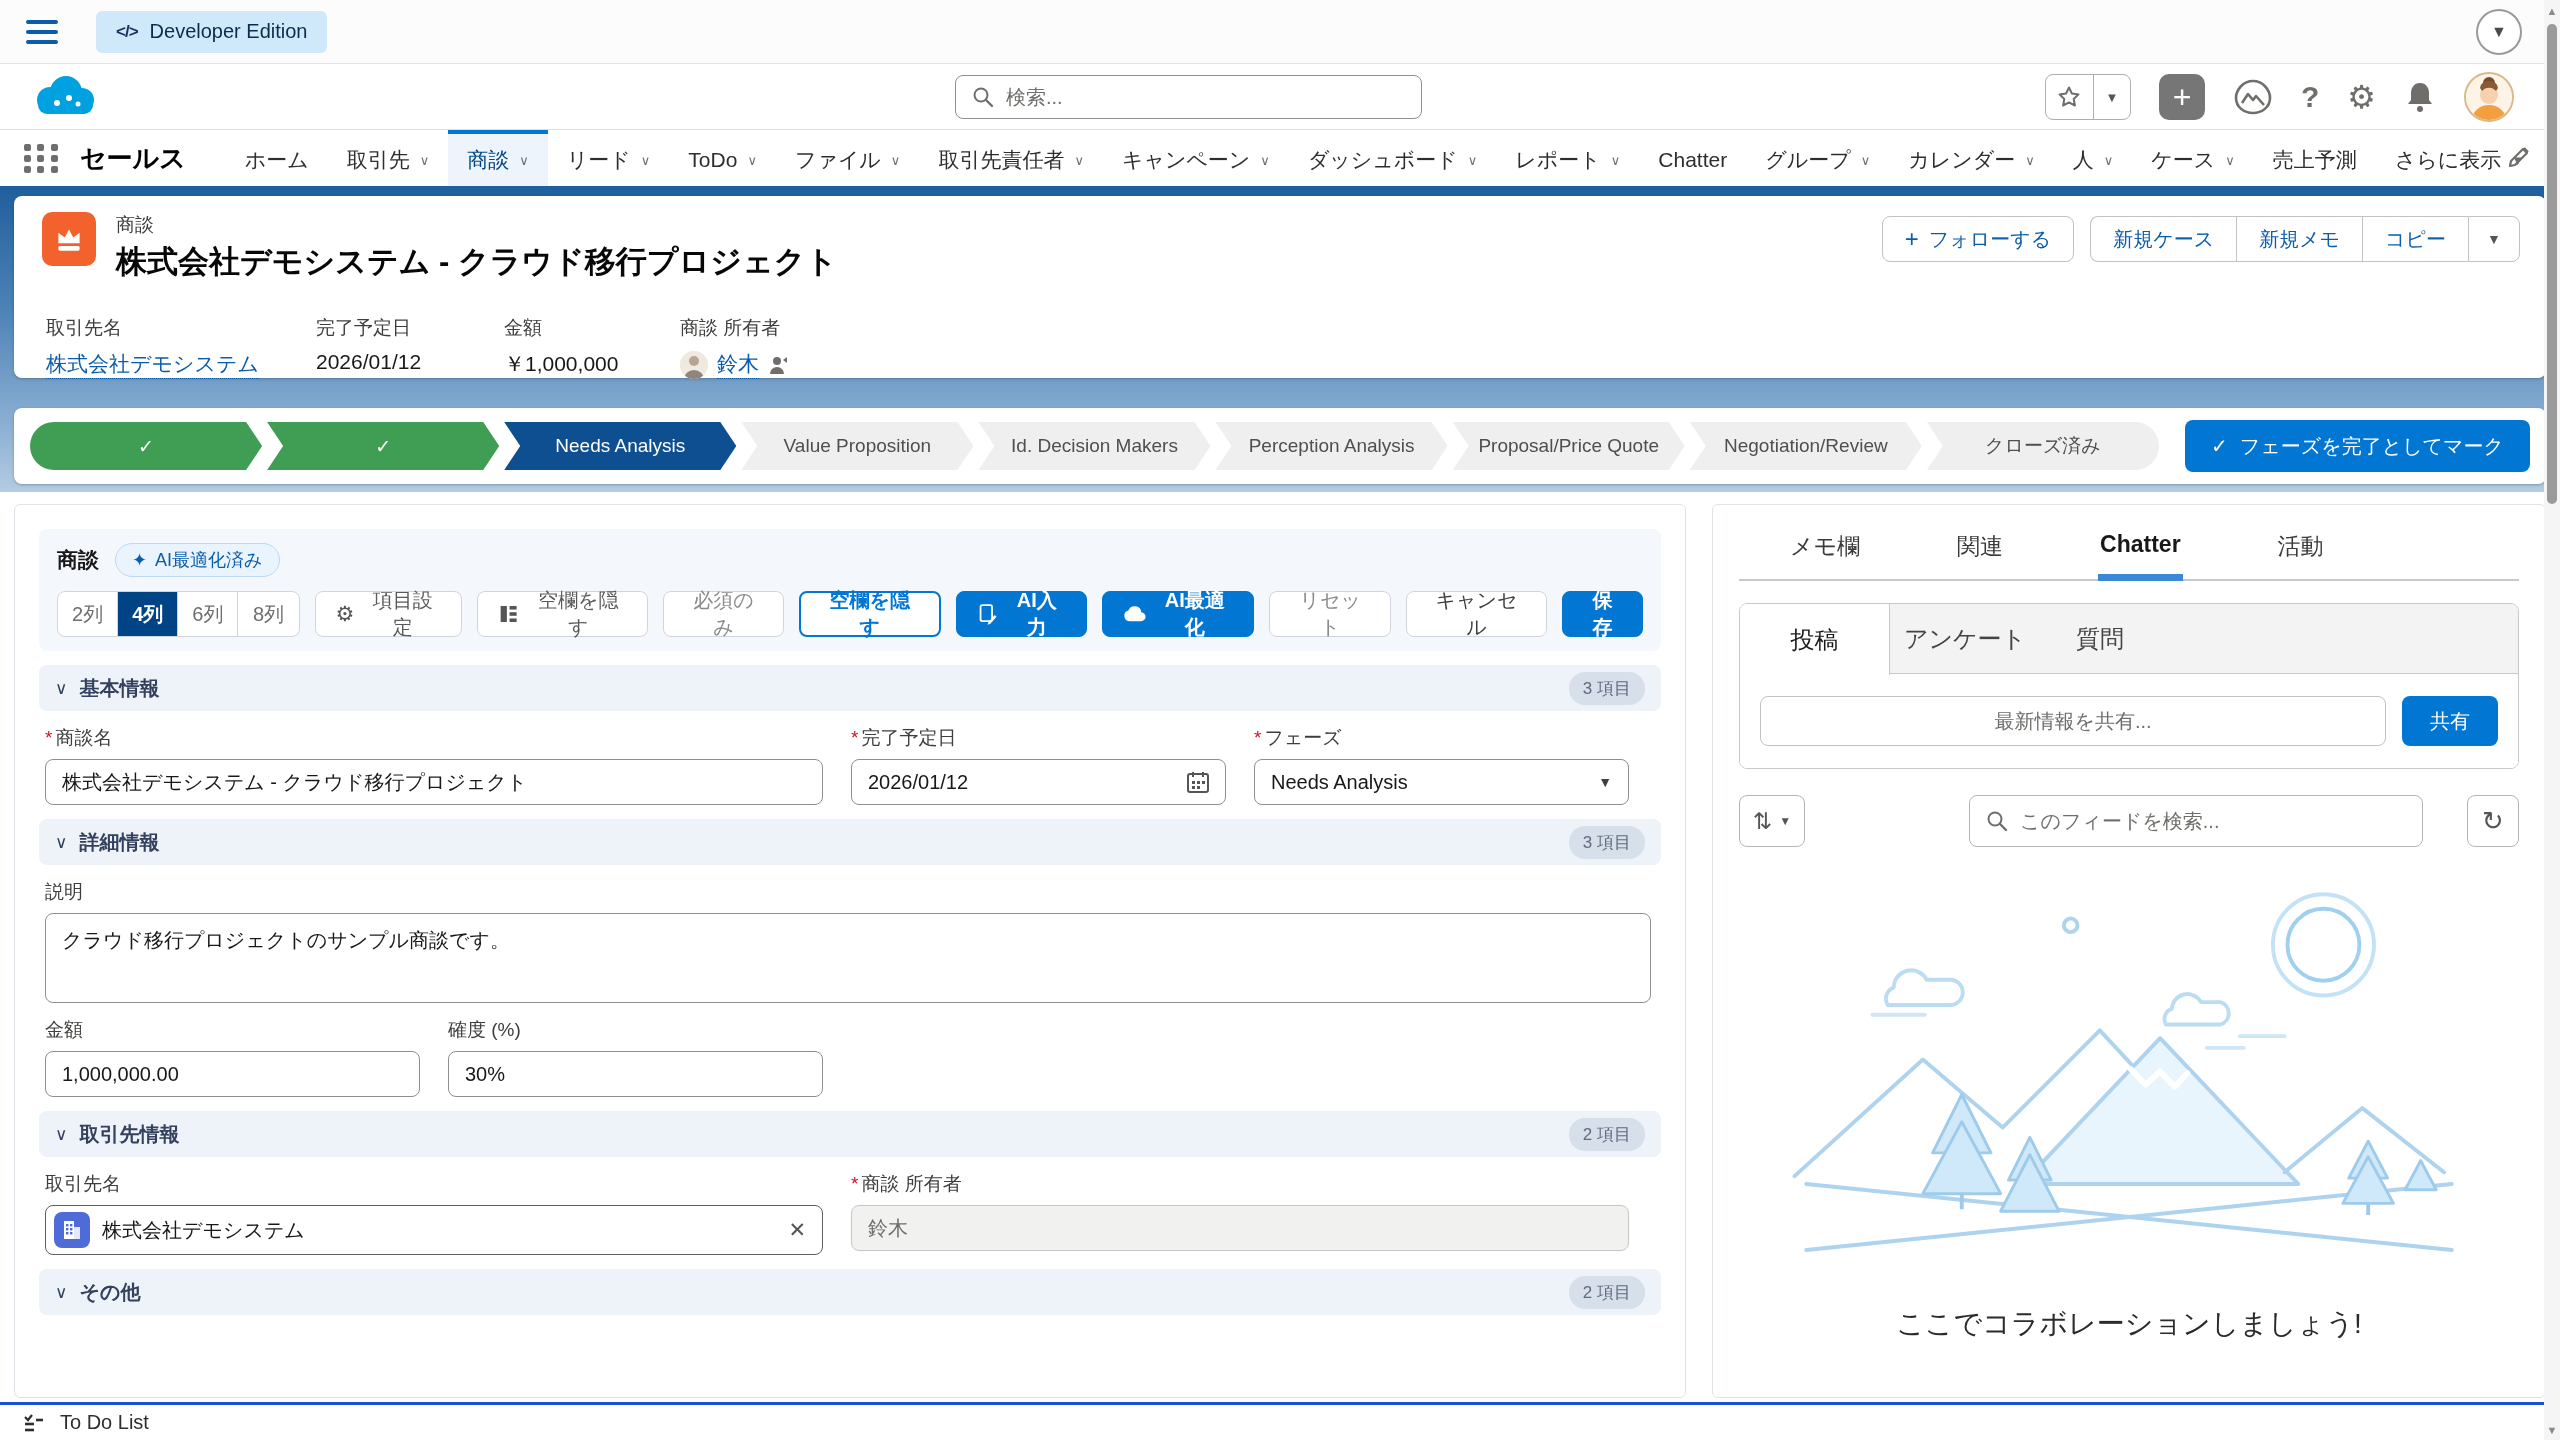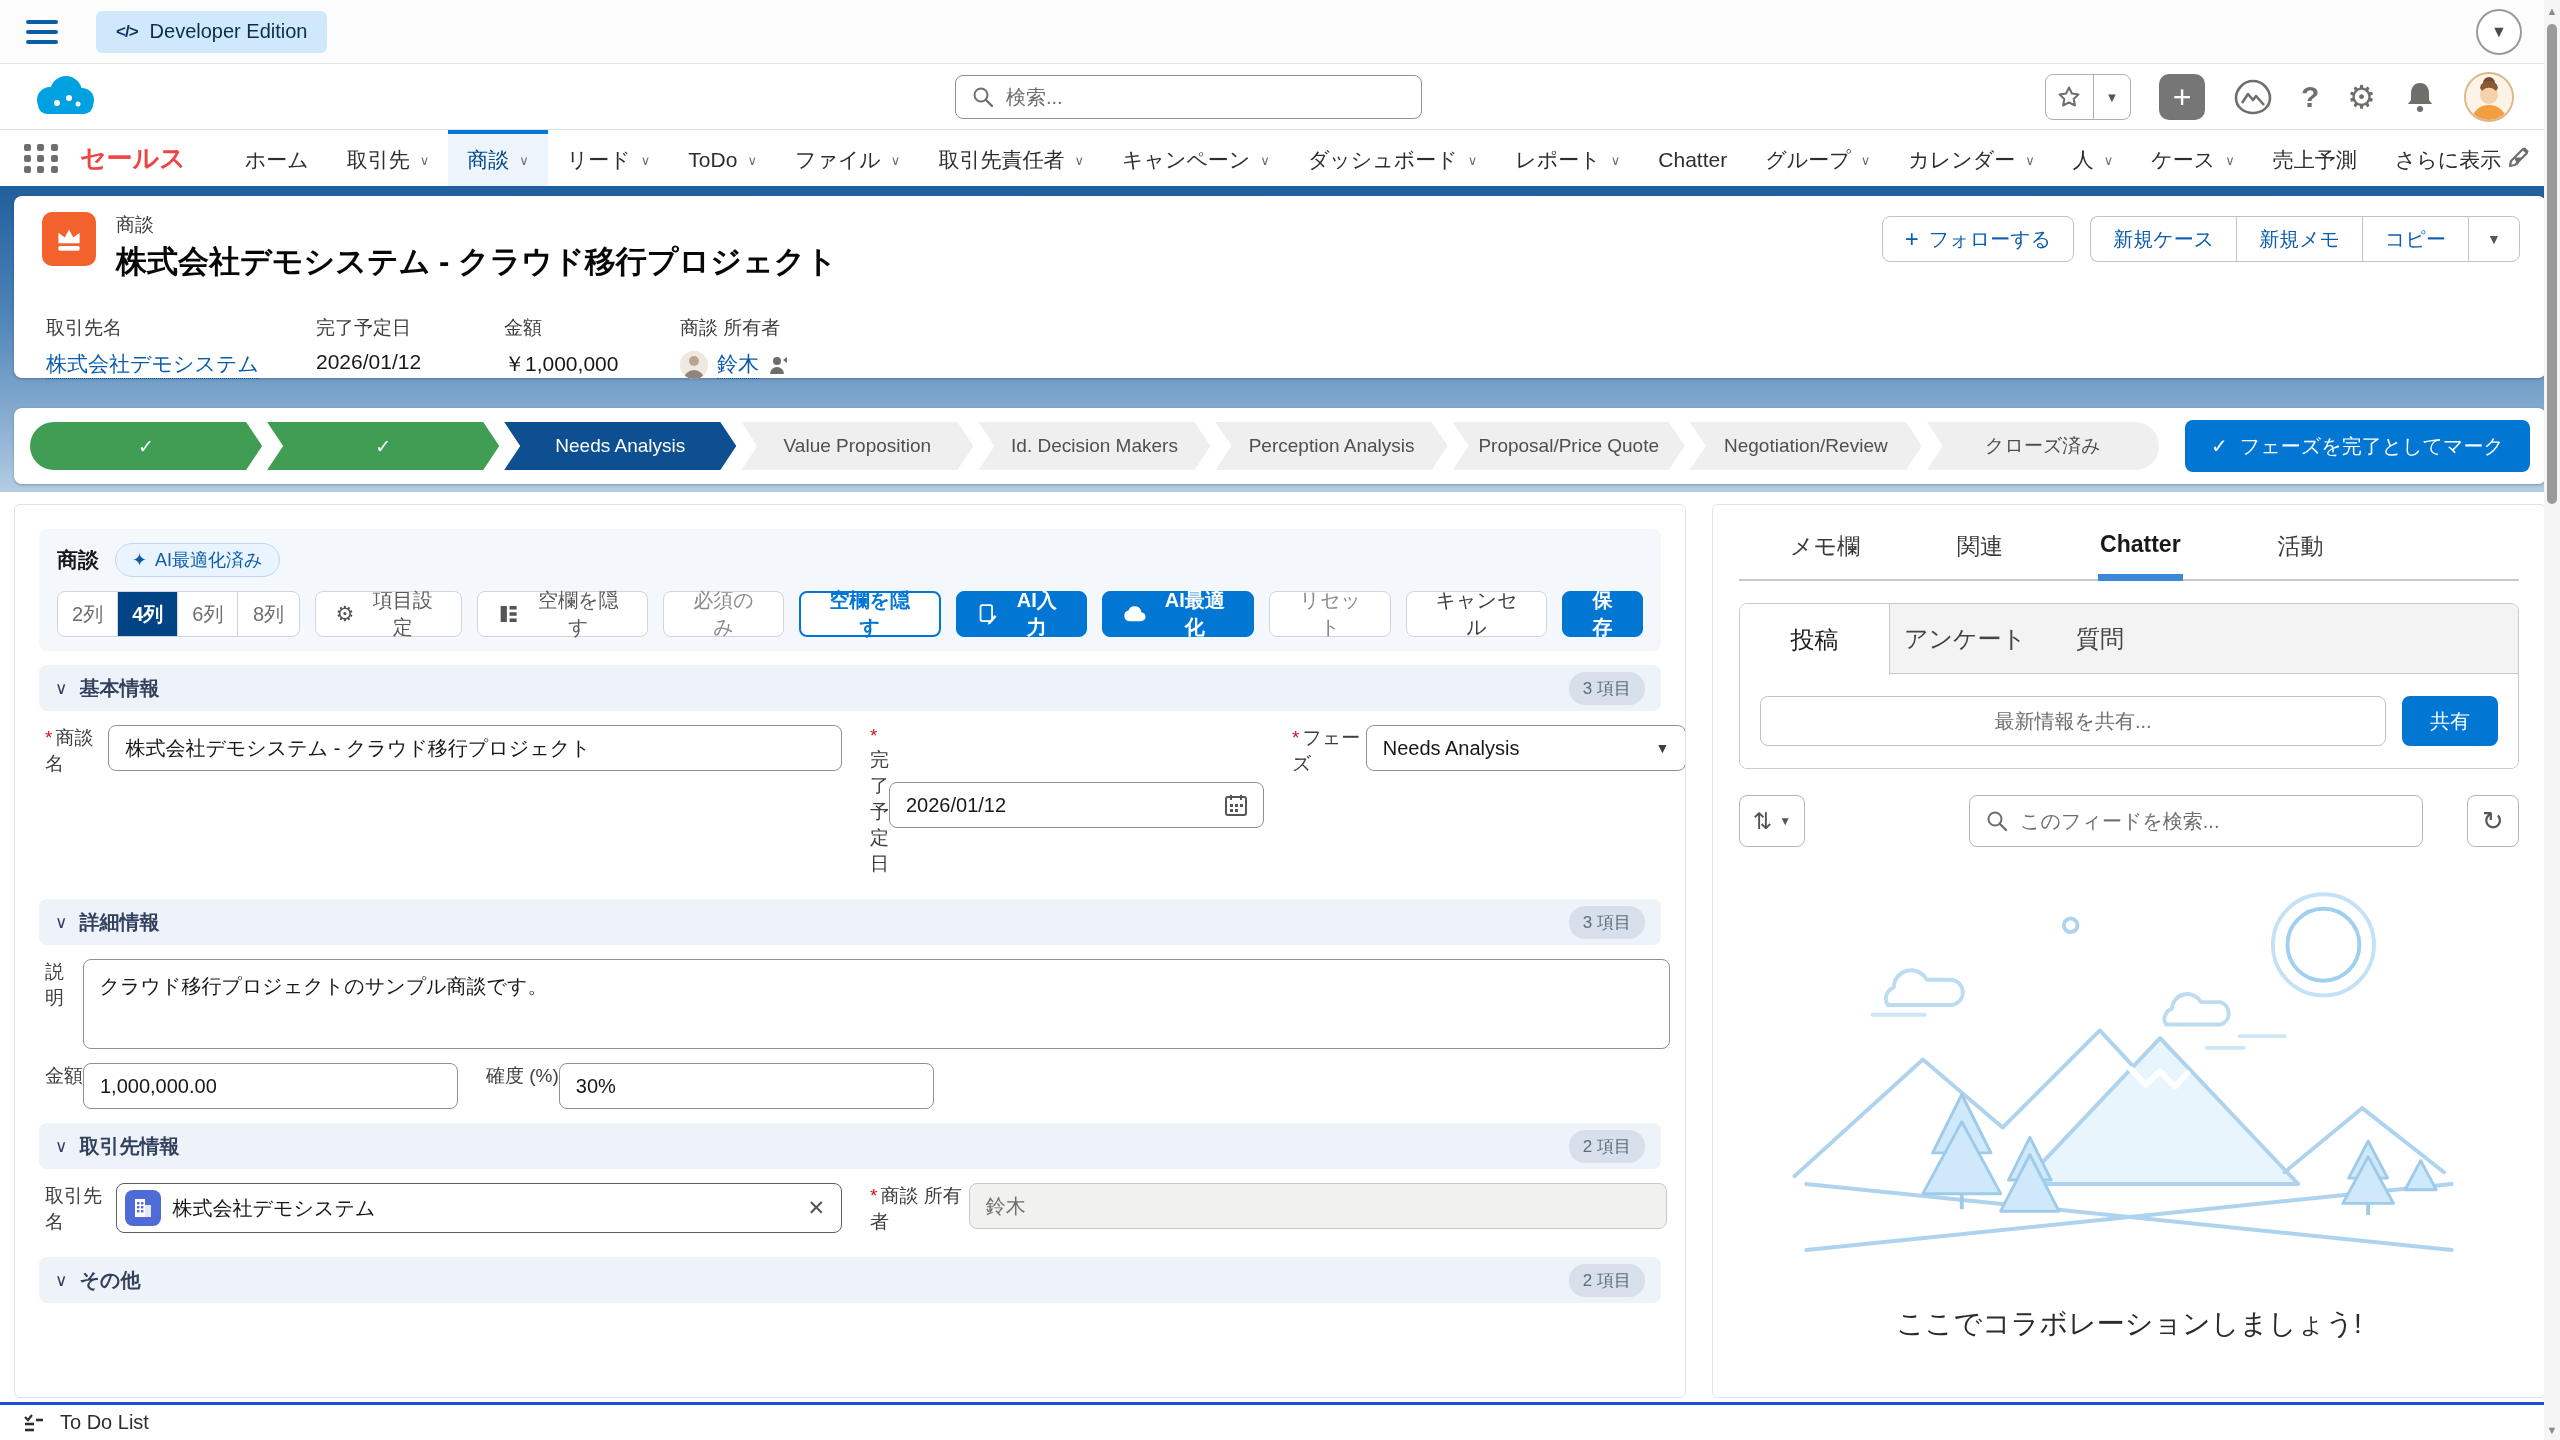--- a/index.html
+++ b/index.html
@@ -28,21 +28,21 @@
   .plus-tile { width:46px; height:46px; border-radius:10px; background:#767676; color:#fff; font-size:32px; display:flex; align-items:center; justify-content:center; cursor:pointer; }
   .hdr-ic { color:#706e6b; display:flex; align-items:center; justify-content:center; cursor:pointer; }
   .q-mark { font-size:30px; font-weight:bold; }
   .gear-glyph { font-size:32px; }
   .avatar-btn { width:50px; height:50px; border-radius:50%; overflow:hidden; border:2px solid #d9b98a; cursor:pointer; background:#fdf3e7; }
 
   
   .nav-bar { height:56px; background:#fff; display:flex; align-items:stretch; padding-left:24px; position:relative; }
   .waffle { width:36px; align-self:center; display:grid; grid-template-columns:repeat(3,1fr); gap:4px; cursor:pointer; }
   .waffle i { width:7px; height:7px; background:#6e6e6e; border-radius:2px; }
-  .app-name { font-size:26px; font-weight:bold; align-self:center; margin:0 40px 0 20px; color:#ef4444; }
+  .app-name { font-size:26px; font-weight:bold; align-self:center; margin:0 40px 0 20px; color:#000000; }
   .nav-tabs { display:flex; align-items:stretch; flex:1; }
   .nav-tab { display:flex; align-items:center; gap:10px; padding:0 19px; font-size:21px; color:#2e2e2e; border-top:4px solid transparent; cursor:pointer; white-space:nowrap; }
   .nav-tab .chev { font-size:13px; color:#6e6e6e; }
   .nav-tab.active { background:#eef4fb; border-top-color:#0176d3; color:#014486; }
   .nav-edit { position:absolute; right:28px; top:14px; cursor:pointer; }
 
   
   .record-band { height:306px; padding:10px 14px;
     background:linear-gradient(180deg,#1f5f9d 0%,#4c82b6 40%,#8fb2d4 80%,#b3cce3 100%); }
   .record-card { background:#fff; border-radius:8px; height:182px; padding:16px 28px; position:relative; box-shadow:0 1px 3px rgba(0,0,0,.25); }
@@ -100,21 +100,21 @@
   .tbtn.primary { background:#0176d3; border-color:#0176d3; color:#fff; font-weight:bold; }
   .tbtn.muted { color:#8a8a8a; }
   .gear-sm { font-size:21px; color:#555; }
 
   .section { margin-top:14px; }
   .section-head { height:46px; background:#eef3f9; border-radius:8px; display:flex; align-items:center; padding:0 16px; }
   .section-chev { font-size:17px; color:#33415e; margin-right:12px; }
   .section-title { font-size:20px; font-weight:bold; color:#33415e; }
   .section-count { margin-left:auto; background:#d7dfeb; border-radius:16px; padding:5px 14px; font-size:17px; color:#5e6b7e; }
   .fields-row { display:flex; gap:28px; margin:14px 6px 6px; }
-  .field { display:flex; }
+  .field { display:flex; flex-direction:column; }
   .f-label { font-size:19px; color:#3e3e3c; margin-bottom:8px; }
   .req { color:#d40f22; margin-right:3px; }
   .input { height:46px; border:1px solid #8f8f8f; border-radius:8px; padding:0 16px; font-size:20px; color:#181818; background:#fff; font-family:inherit; outline:none; }
   .w-lg { width:778px; } .w-md { width:375px; }
   .date-wrap, .select-box { position:relative; display:flex; align-items:center; }
   .date-wrap input { width:375px; padding-right:54px; }
   .cal-ic { position:absolute; right:16px; }
   .select-box { justify-content:space-between; cursor:pointer; }
   .select-caret { font-size:14px; color:#3e3e3c; }
   textarea.desc { width:1606px; height:90px; border:1px solid #8f8f8f; border-radius:8px; padding:13px 16px; font-size:20px; font-family:inherit; resize:none; outline:none; color:#181818; }

